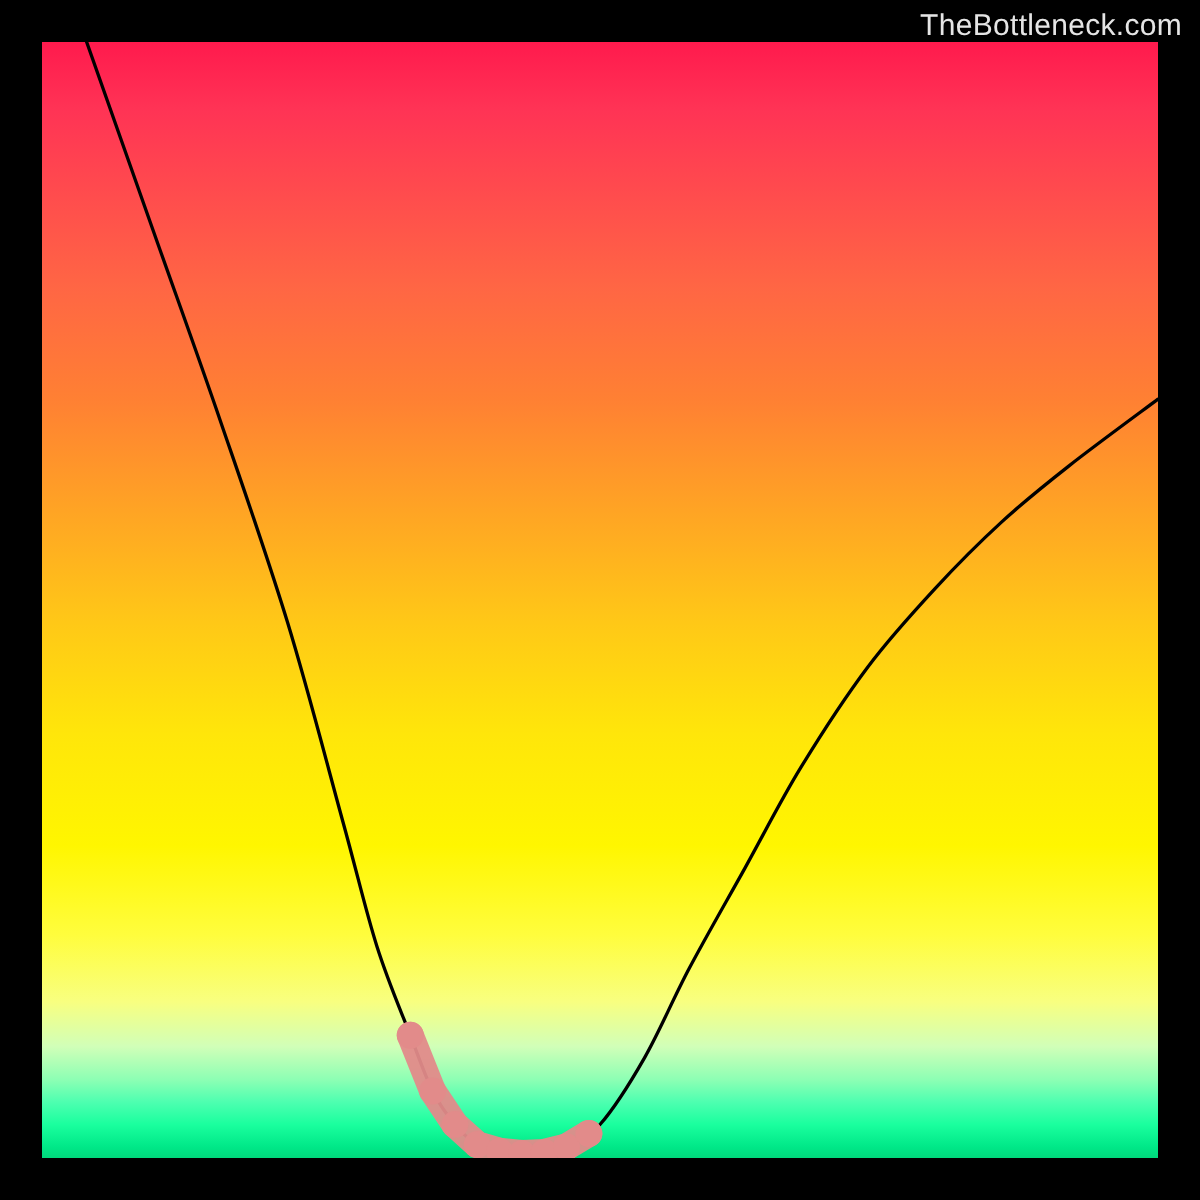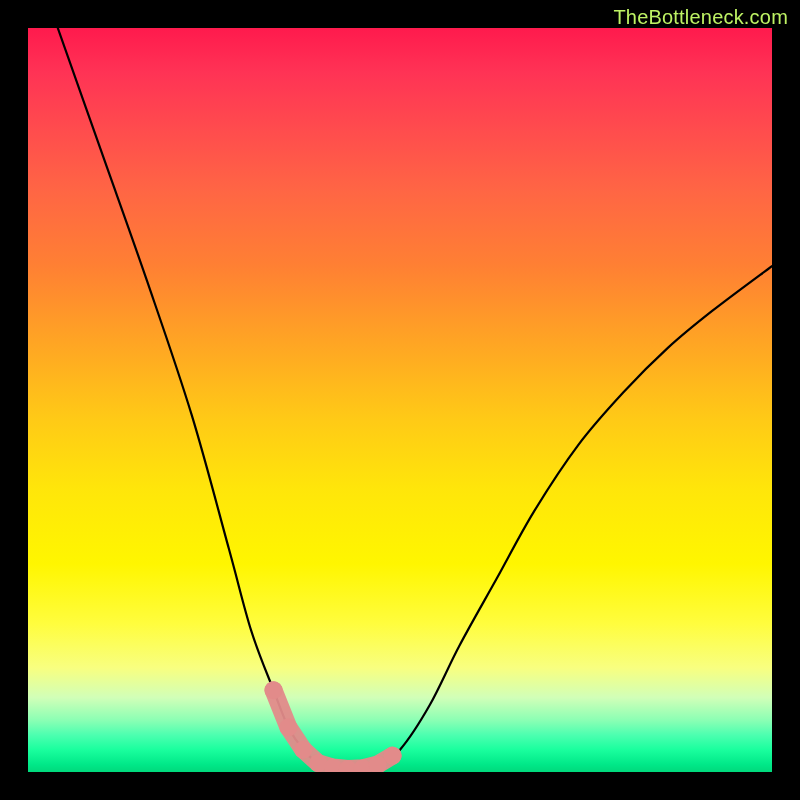--- a/index.html
+++ b/index.html
@@ -34,21 +34,21 @@
       #4dffb0 95%,
       #1aff9e 97%,
       #00e888 99%,
       #00d97c 100%
     );
   }
   .watermark {
     position: absolute;
     top: 6px;
     right: 12px;
-    color: #bef264;
+    color: #e5e5e5;
     font-size: 20px;
     font-weight: 500;
     letter-spacing: 0.2px;
   }
   svg.curve {
     position: absolute;
     left: 0;
     top: 0;
     width: 744px;
     height: 744px;

